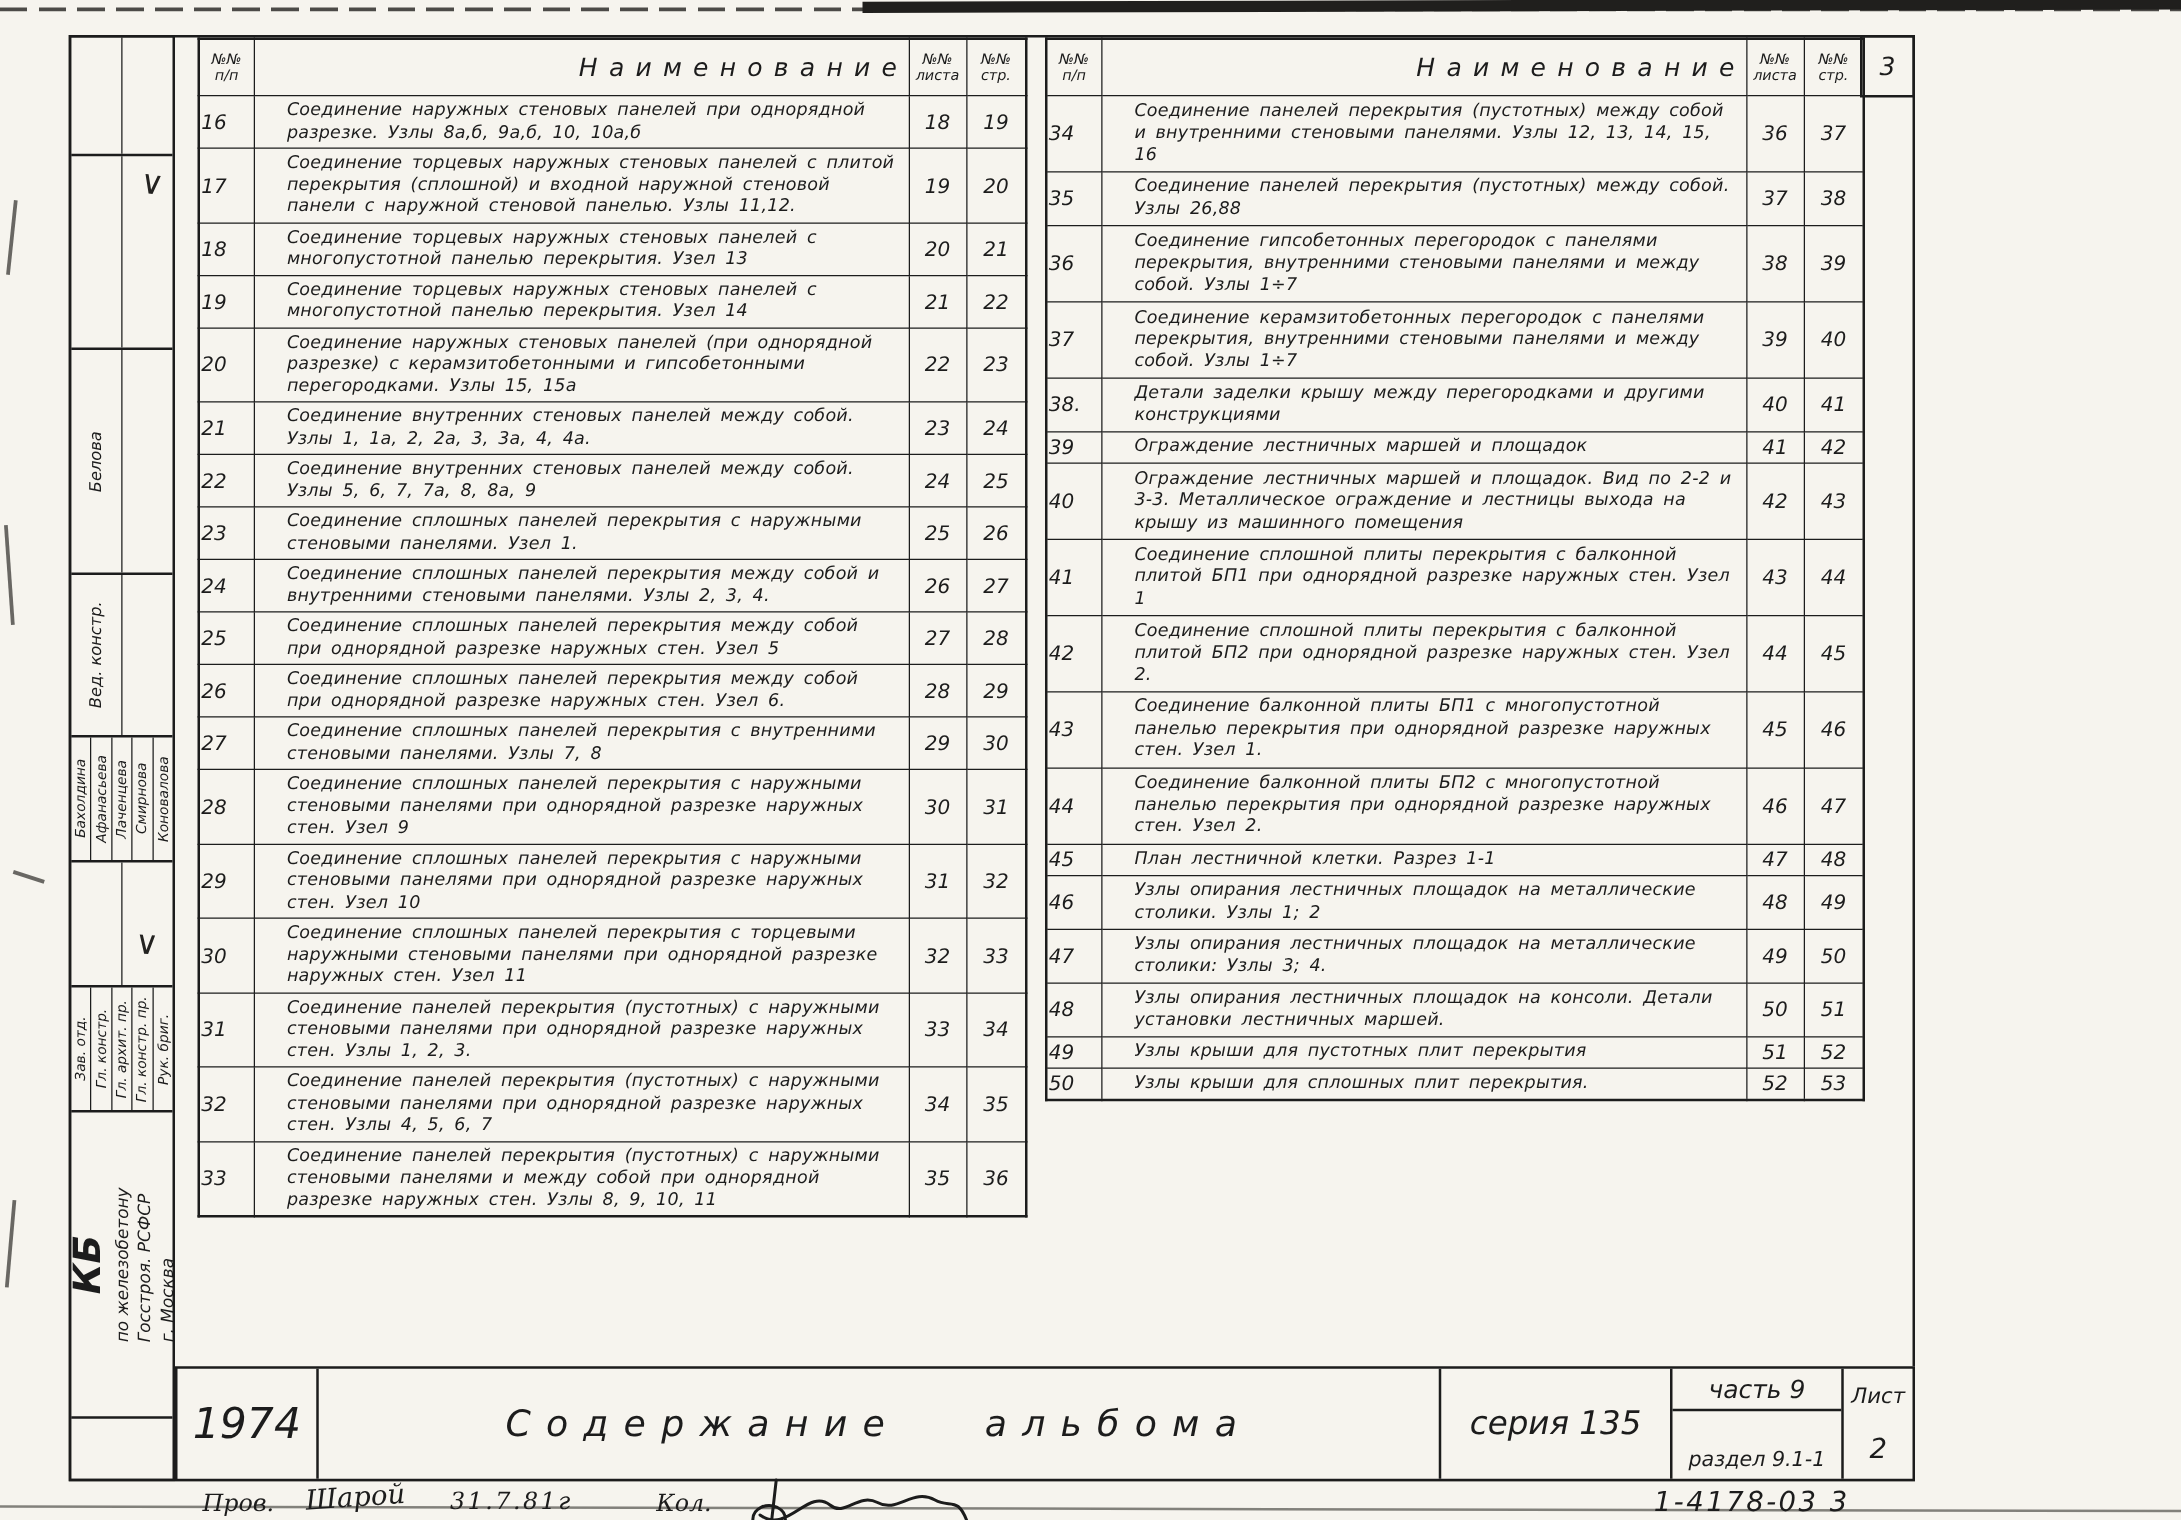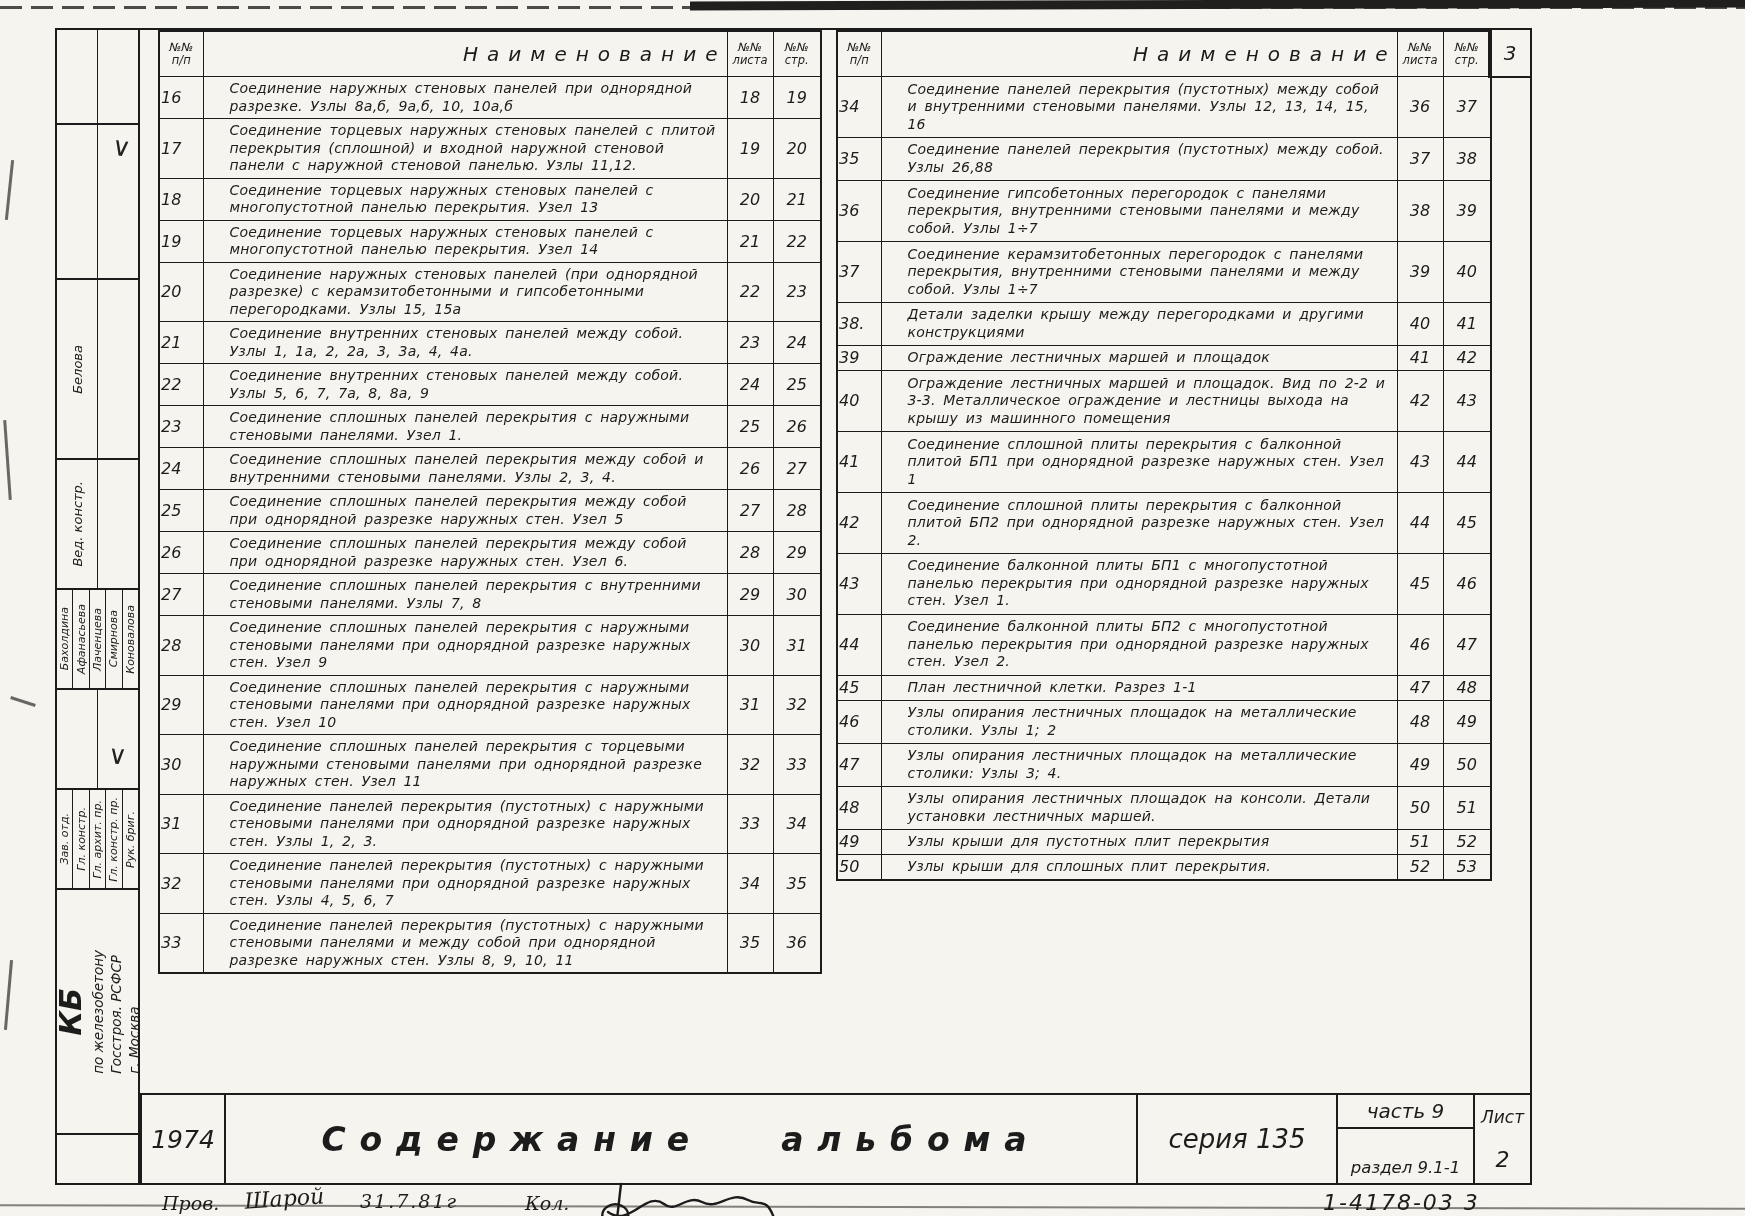--- a/index.html
+++ b/index.html
@@ -51,23 +51,23 @@
   col.w-num{width:44px;} col.w-sheet{width:46px;} col.w-page{width:48px;}
 
   
   .pagebox{position:absolute;left:1488px;top:28px;width:44px;height:50px;border:2.2px solid #1c1c1c;box-sizing:border-box;
     display:flex;align-items:center;justify-content:center;font-size:20px;}
 
   
   .titleblock{position:absolute;left:140px;top:1093px;width:1392px;height:92px;border:2.5px solid #1c1c1c;box-sizing:border-box;
     display:flex;background:#f6f4ee;}
   .tb-cell{display:flex;align-items:center;justify-content:center;box-sizing:border-box;}
-  .tb-year{width:84px;border-right:2.2px solid #1c1c1c;font-size:25px;}
-  .tb-title{flex:1;font-size:33px;letter-spacing:.42em;word-spacing:1.6em;white-space:nowrap;overflow:hidden;font-weight:bold;}
-  .tb-series{width:200px;border-left:2.2px solid #1c1c1c;font-size:26px;white-space:nowrap;}
+  .tb-year{width:113px;border-right:2.2px solid #1c1c1c;font-size:34px;}
+  .tb-title{flex:1;font-size:29px;letter-spacing:.42em;word-spacing:1.6em;white-space:nowrap;overflow:hidden;}
+  .tb-series{width:185px;border-left:2.2px solid #1c1c1c;font-size:26px;white-space:nowrap;}
   .tb-part{width:135px;border-left:2.2px solid #1c1c1c;display:flex;flex-direction:column;gap:23px;}
   .tb-part-top{flex:1;display:flex;align-items:center;justify-content:center;font-size:20px;border-bottom:2px solid #1c1c1c;width:100%;}
   .tb-part-bottom{flex:1;display:flex;align-items:center;justify-content:center;font-size:16.5px;width:100%;}
   .tb-sheet{width:55px;border-left:2.2px solid #1c1c1c;display:flex;flex-direction:column;align-items:center;justify-content:center;gap:20px;}
   .tb-sheet .lbl{font-size:17px;} .tb-sheet .num{font-size:22px;}
 
   
   .hand{font-family:"DejaVu Serif",serif;font-style:italic;}
   .annot{position:absolute;top:1192px;height:42px;}
   .a-prov{left:162px;font-size:19px;}

